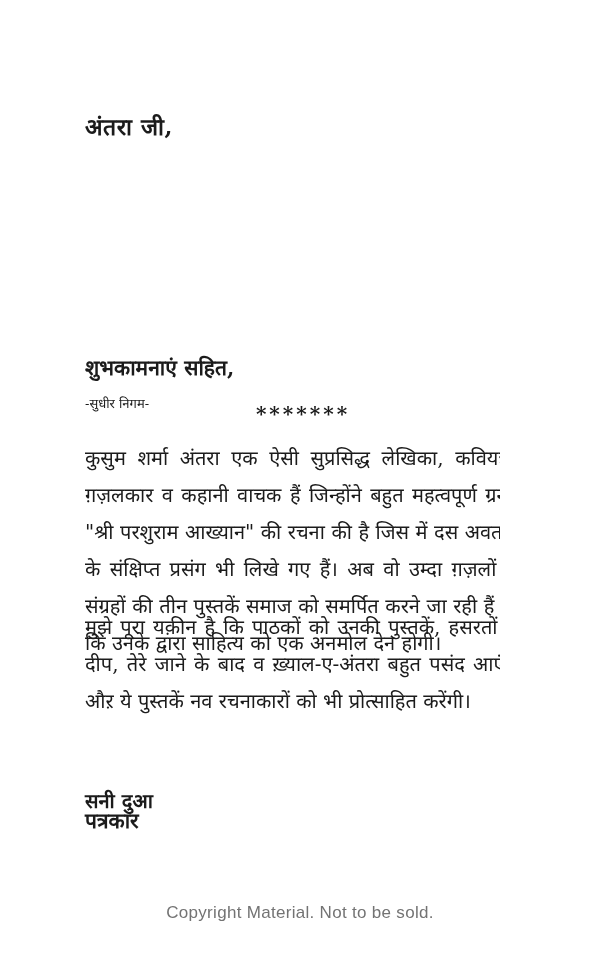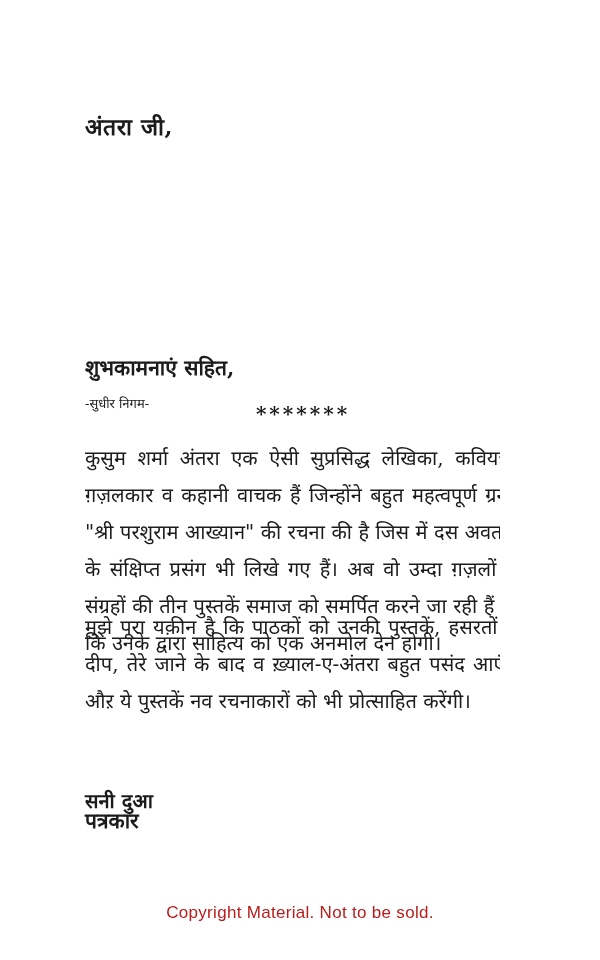--- a/index.html
+++ b/index.html
@@ -49,21 +49,21 @@
   .sig-name  { top: 787px; font-size: 20px; font-weight: bold; }
   .sig-title { top: 806px; font-size: 21px; font-weight: bold; }
   .copyright-footer {
     position: absolute;
     top: 903px;
     left: 0;
     width: 600px;
     text-align: center;
     font-family: "Liberation Sans", sans-serif;
     font-size: 17px;
-    color: #b91c1c;
+    color: #737373;
     letter-spacing: 0.3px;
   }
 </style>
 </head>
 <body>
 
 <div class="page">
 
   <div class="content-block salutation">अंतरा जी,</div>
 

